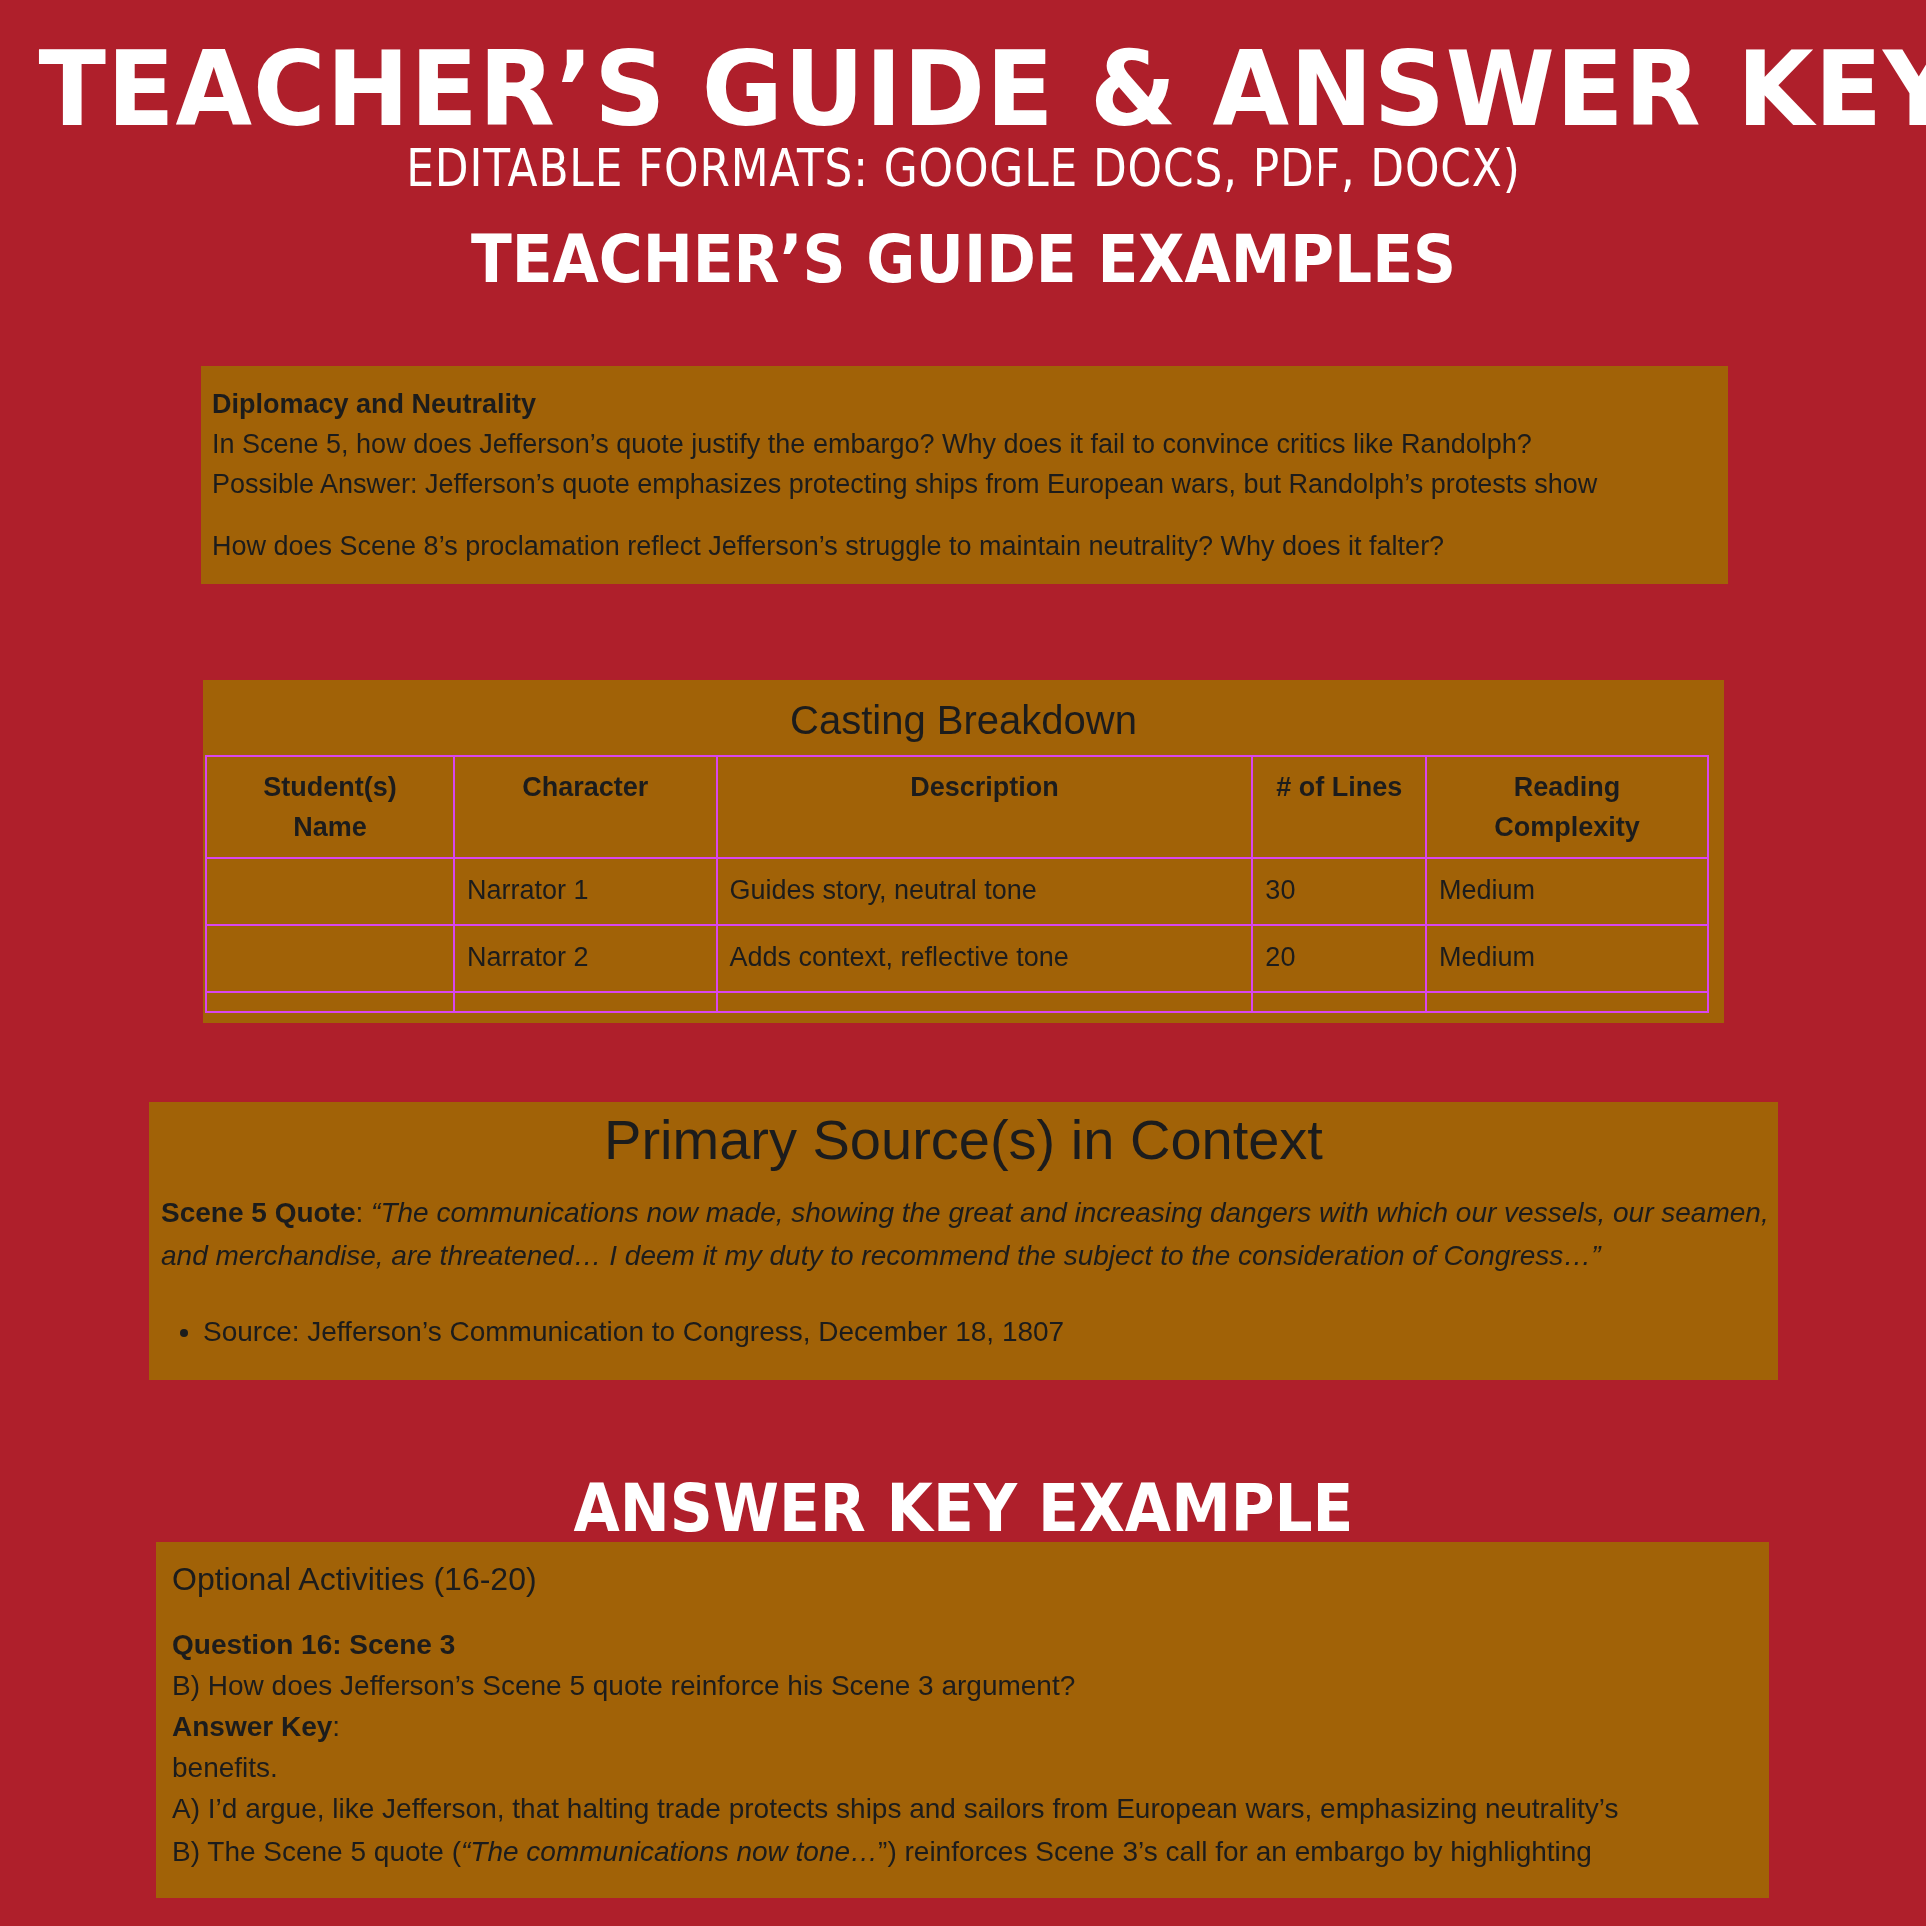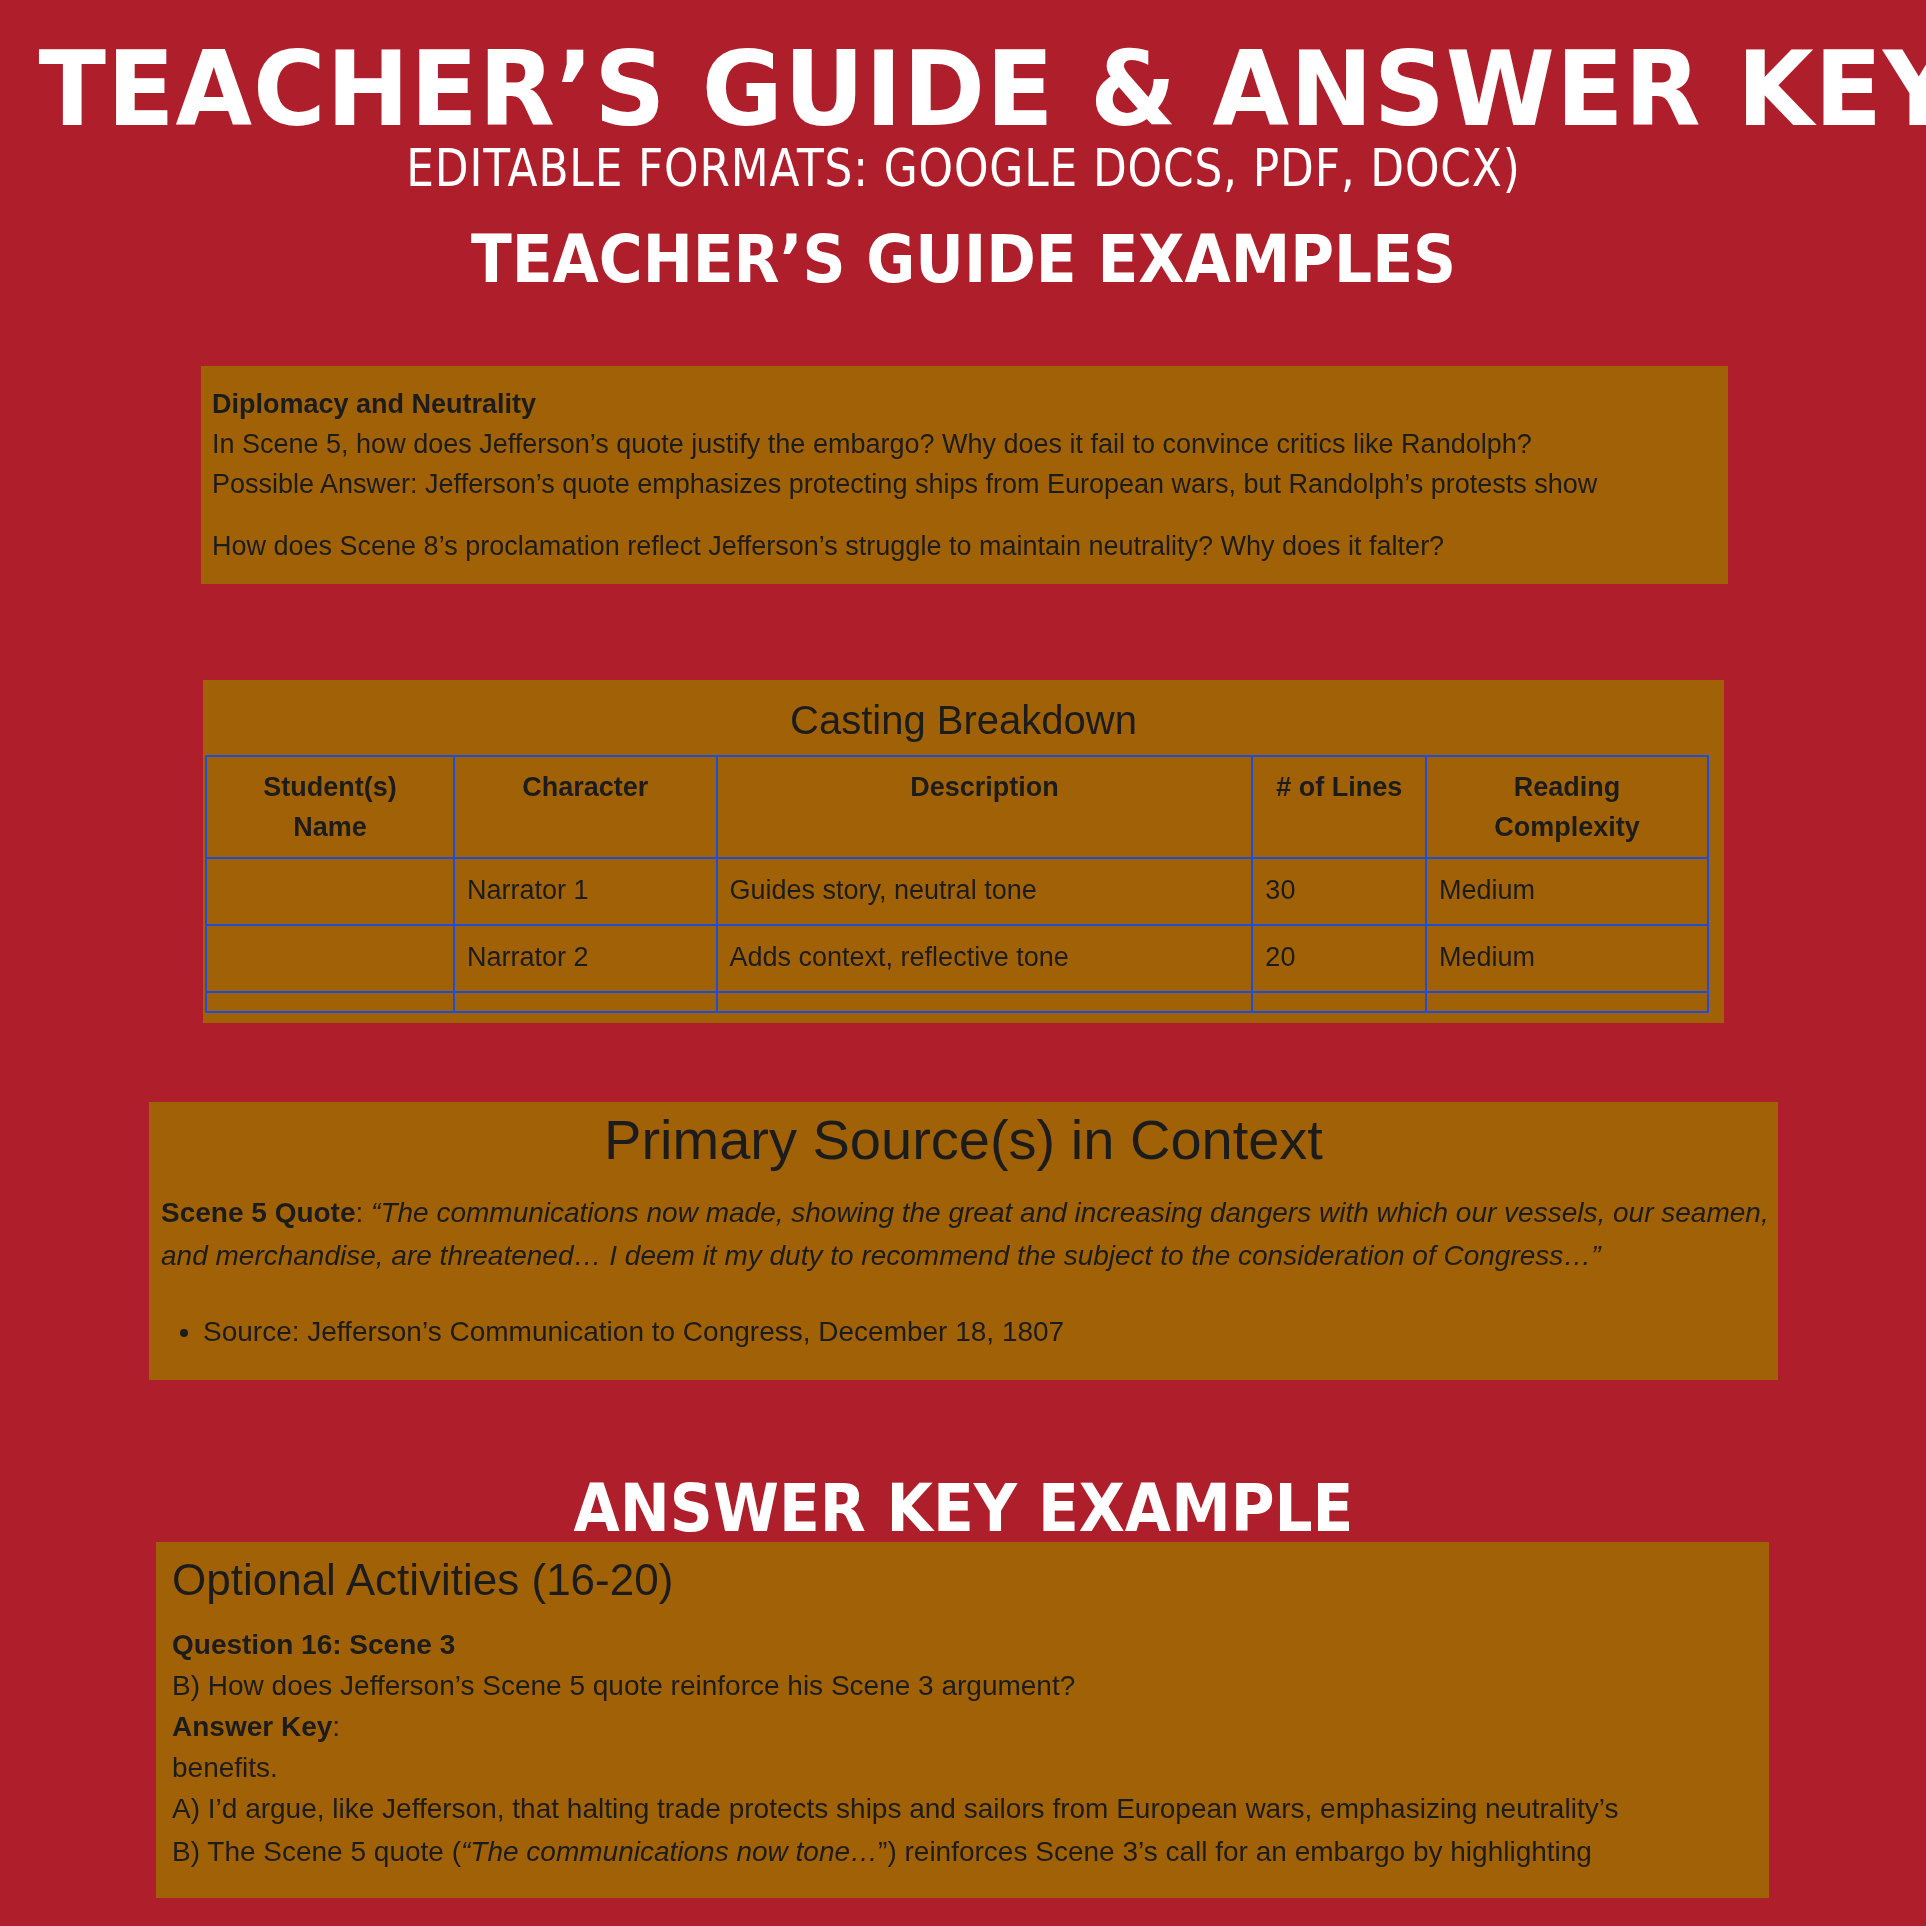--- a/index.html
+++ b/index.html
@@ -50,21 +50,21 @@
     .card2 { left: 203px; top: 680px; width: 1521px; height: 343px; }
     .card2 .table-title {
       text-align: center; font-size: 40px; line-height: 48px;
       padding-top: 16px; height: 75px; box-sizing: border-box;
     }
     .card2 table {
       border-collapse: collapse; margin-left: 2px;
       width: 1504px; font-size: 27px;
     }
     .card2 th, .card2 td {
-      border: 2px solid #1d4ed8; text-align: left; vertical-align: top;
+      border: 2px solid #d946ef; text-align: left; vertical-align: top;
     }
     .card2 th {
       font-weight: bold; text-align: center; height: 102px;
       padding: 10px 8px 0 8px; line-height: 40px; box-sizing: border-box;
     }
     .card2 td { height: 67px; padding: 16px 12px 0 12px; box-sizing: border-box; }
     .card2 td.empty { height: 20px; padding: 0; }
 
     
     .card3 { left: 149px; top: 1102px; width: 1629px; height: 278px; }
@@ -72,21 +72,21 @@
       text-align: center; font-size: 56px; line-height: 51px; padding-top: 12px;
     }
     .card3 .quote { padding: 26px 6px 0 12px; font-size: 28px; line-height: 43px; }
     .card3 .quote .label { font-weight: bold; font-style: normal; }
     .card3 .quote .body { font-style: italic; }
     .card3 ul { margin: 38px 4px 0 0; padding-left: 54px; font-size: 28px; line-height: 34px; }
 
     
     .card4 { left: 156px; top: 1542px; width: 1613px; height: 356px; }
     .card4 .inner { padding: 12px 10px 0 16px; }
-    .card4 .act-title { font-size: 44px; line-height: 51px; }
+    .card4 .act-title { font-size: 32px; line-height: 51px; }
     .card4 .q-heading { font-weight: bold; font-size: 28px; line-height: 40px; margin-top: 20px; }
     .card4 .line { font-size: 28px; line-height: 41px; }
     .card4 .bold { font-weight: bold; }
     .card4 .italic { font-style: italic; }
   </style>
 </head>
 <body>
 
 <div class="banner title">TEACHER’S GUIDE &amp; ANSWER KEY</div>
 <div class="banner subtitle">EDITABLE FORMATS: GOOGLE DOCS, PDF, DOCX)</div>

